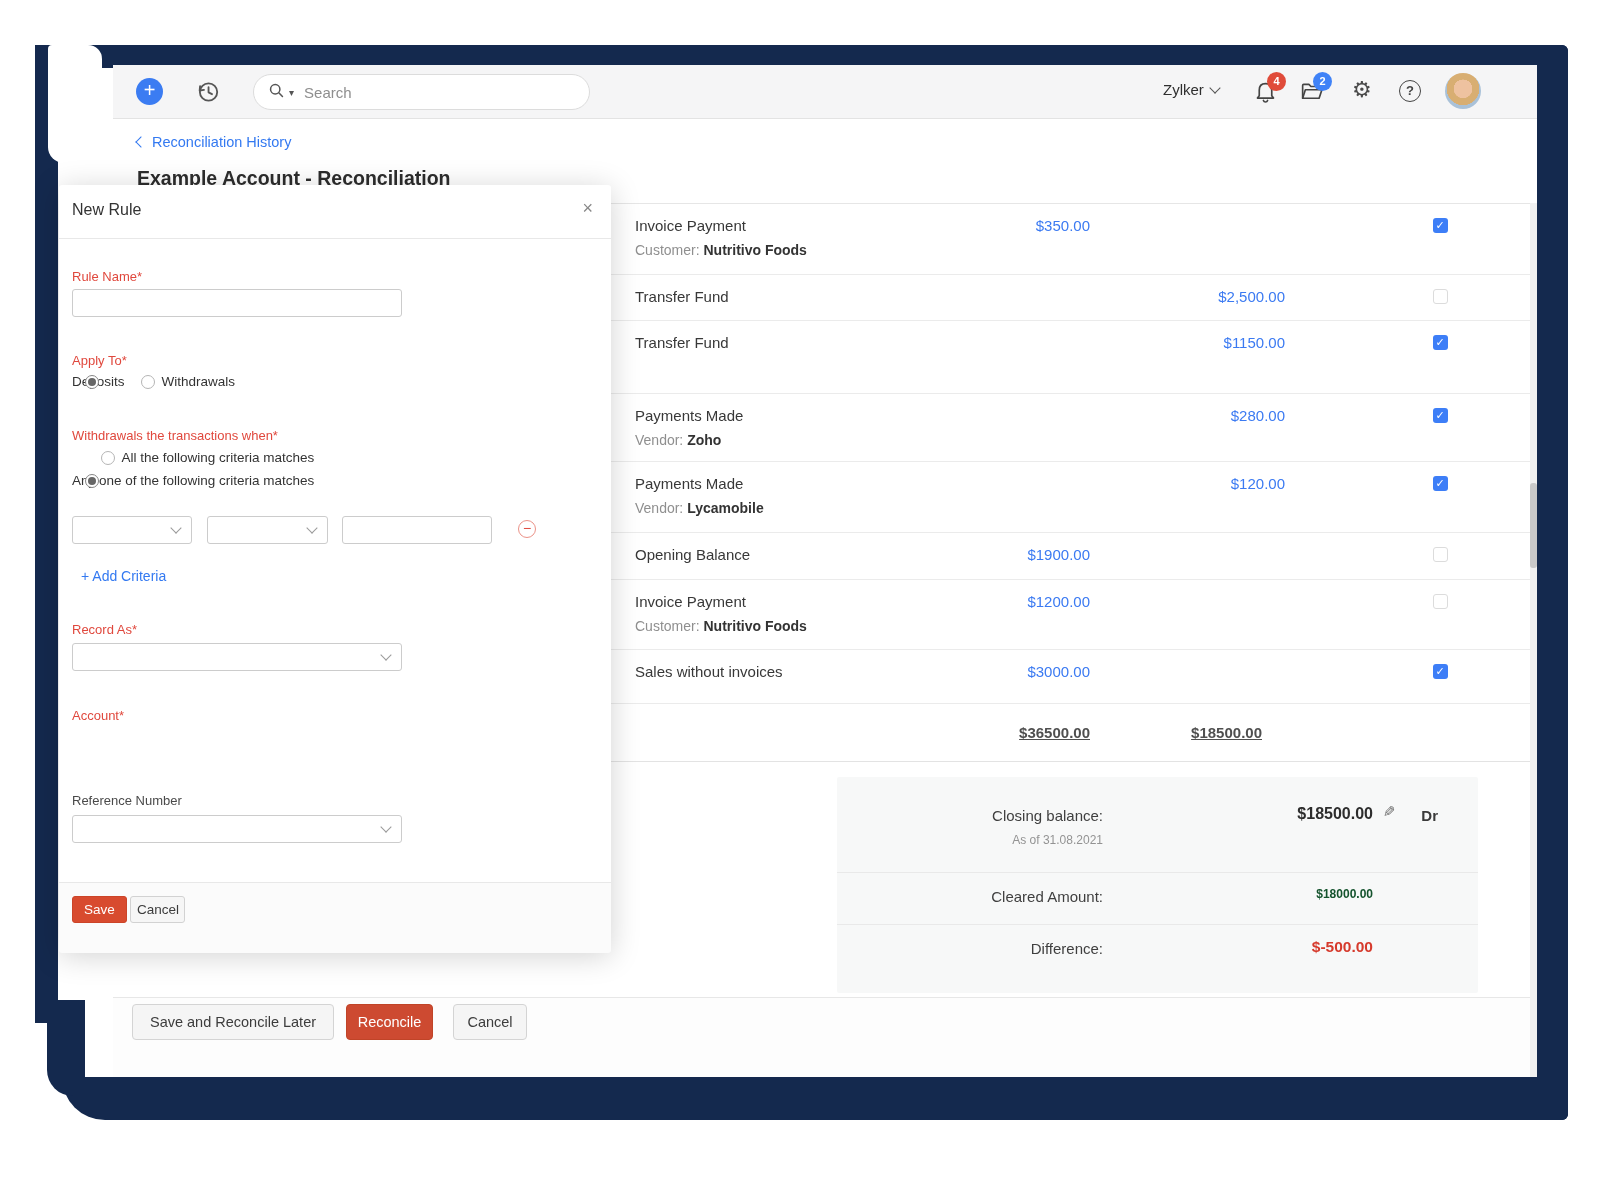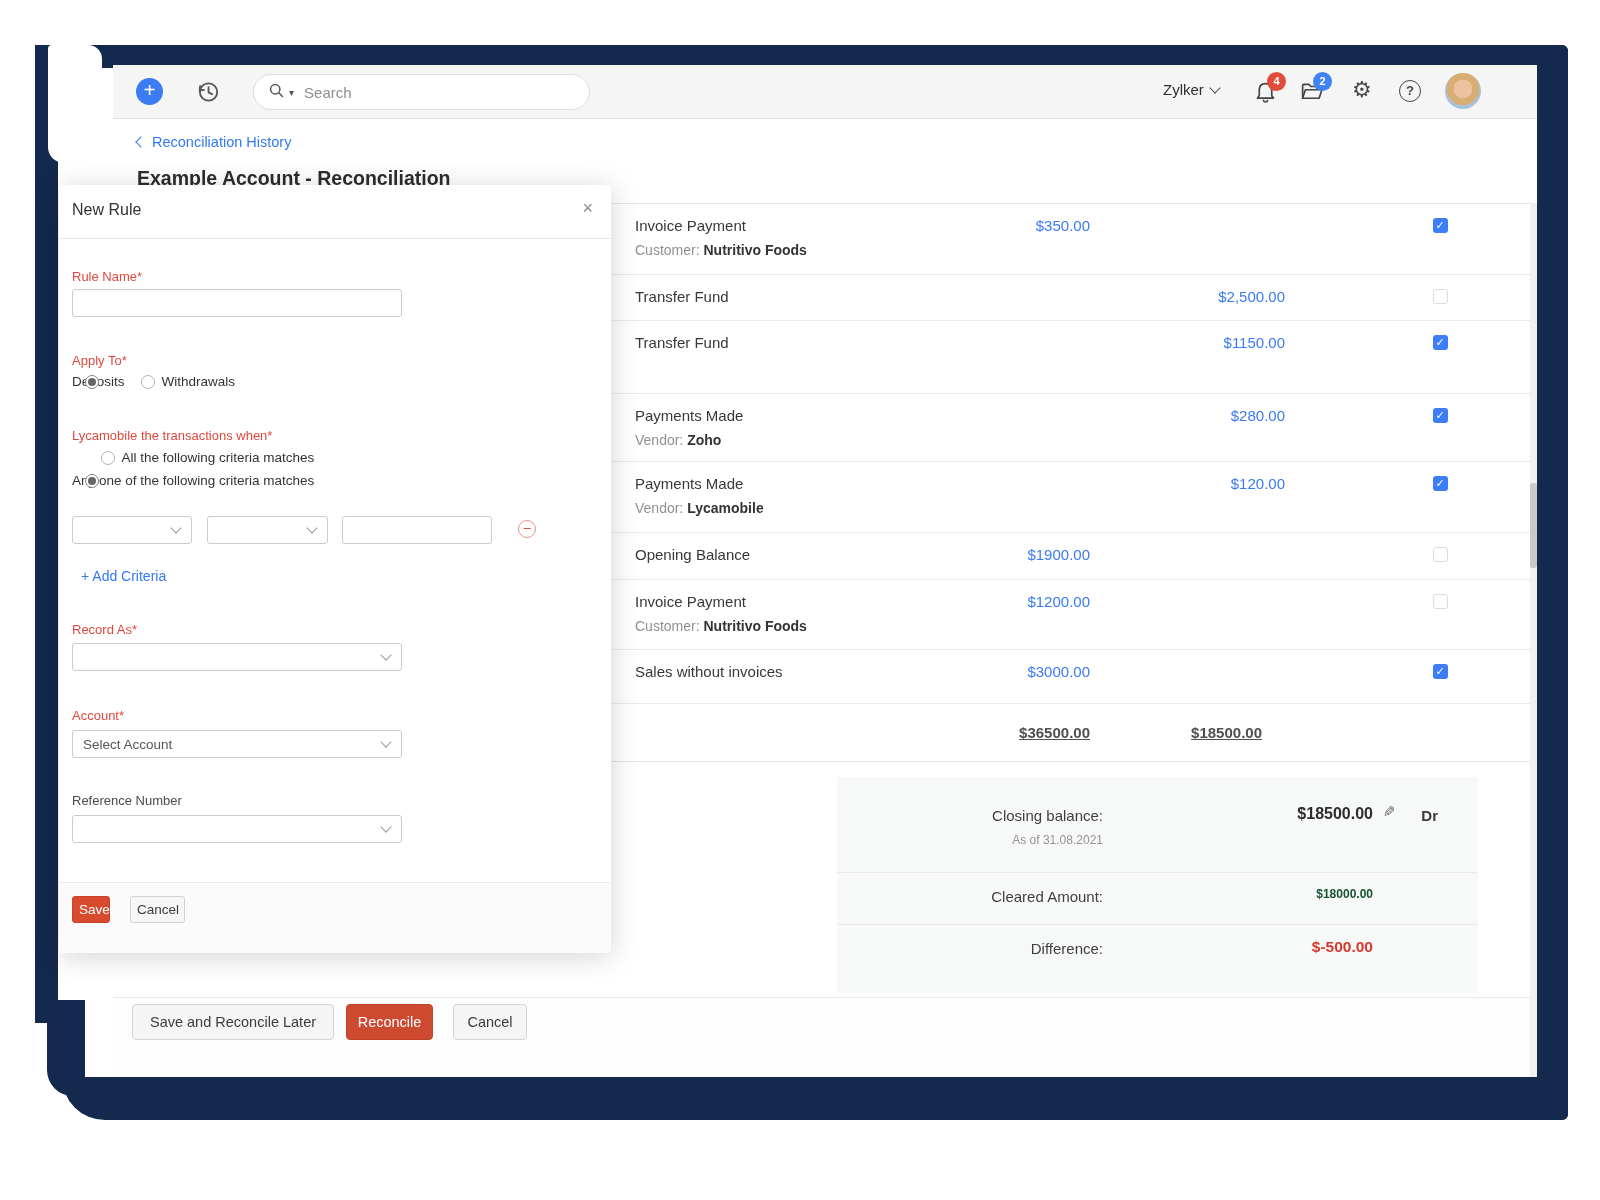--- a/index.html
+++ b/index.html
@@ -138,21 +138,21 @@
   #add-criteria{position:absolute;left:22px;top:383px;font-size:14px;color:#3379f1;cursor:pointer;}
   #record-as-label{top:437px;}
   #record-as-select{top:458px;}
   #account-label{top:523px;}
   #account-select{top:545px;}
   #reference-label{top:608px;}
   #reference-select{top:630px;}
   #modal-footer{position:absolute;left:0;right:0;top:697px;height:70px;border-top:1px solid #e8e8e8;background:#fbfbfb;
                 border-radius:0 0 3px 3px;}
   .mbtn{position:absolute;top:13px;height:27px;border-radius:3px;font-size:13.5px;font-family:inherit;cursor:pointer;box-sizing:border-box;}
-  #modal-save{left:13px;width:38px;background:#d84b2f;border:1px solid #cc4428;color:#fff;}
+  #modal-save{left:13px;width:55px;background:#d84b2f;border:1px solid #cc4428;color:#fff;}
   #modal-cancel{left:71px;width:55px;background:#f6f6f6;border:1px solid #d2d2d2;color:#3c3c3c;}
 </style>
 </head>
 <body>
 
 <div class="nv" id="frame-top"></div>
 <div class="nv" id="frame-right"></div>
 <div class="nv" id="frame-bottom"></div>
 <div class="nv" id="frame-left"></div>
 <div class="nv" id="frame-left-foot"></div>
@@ -313,21 +313,21 @@
       <div class="radio-item">
         <span class="radio sel"></span>
         <span class="radio-label">Deposits</span>
       </div>
       <div class="radio-item">
         <span class="radio"></span>
         <span class="radio-label">Withdrawals</span>
       </div>
     </div>
 
-  <span class="fld-label" id="categorise-label">Lycamobile the transactions when*</span>
+  <span class="fld-label" id="categorise-label">Withdrawals the transactions when*</span>
   <div id="categorise-group">
       <div class="radio-item">
         <span class="radio"></span>
         <span class="radio-label">All the following criteria matches</span>
       </div>
       <div class="radio-item">
         <span class="radio sel"></span>
         <span class="radio-label">Any one of the following criteria matches</span>
       </div>
     </div>
@@ -344,24 +344,20 @@
   </div>
 
   <span id="add-criteria">+ Add Criteria</span>
 
   <span class="fld-label" id="record-as-label">Record As*</span>
   <div class="sel" id="record-as-select">
       <span class="chev"></span>
     </div>
 
   <span class="fld-label" id="account-label">Account*</span>
-  <div class="sel" id="account-select">
-    <span class="sel-txt">Select Account</span>
-    <span class="chev"></span>
-  </div>
 
   <span class="fld-label plain" id="reference-label">Reference Number</span>
   <div class="sel" id="reference-select">
       <span class="chev"></span>
     </div>
 
   <div id="modal-footer">
     <button class="mbtn" id="modal-save">Save</button>
     <button class="mbtn" id="modal-cancel">Cancel</button>
   </div>

